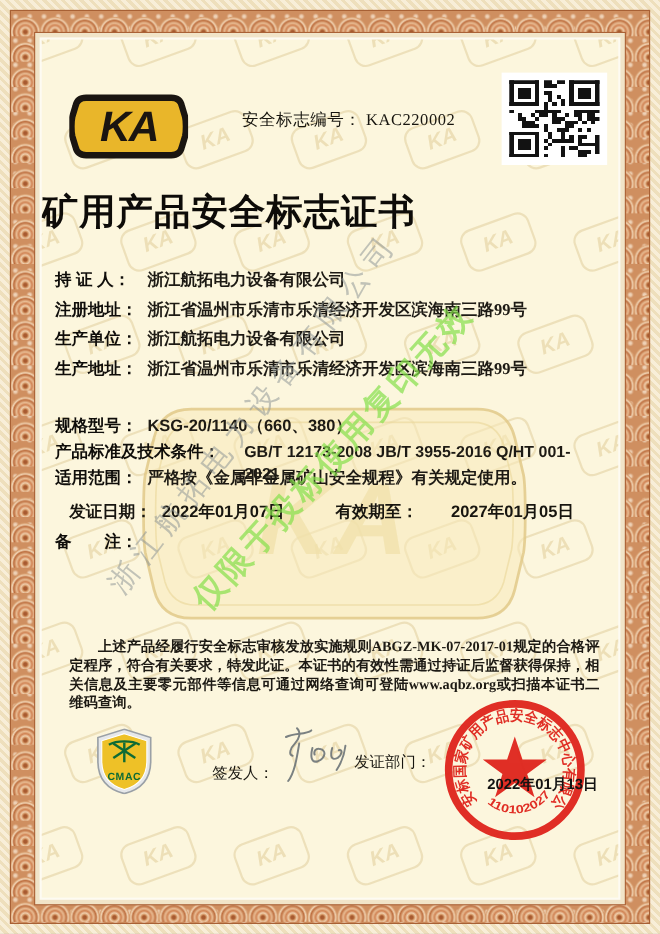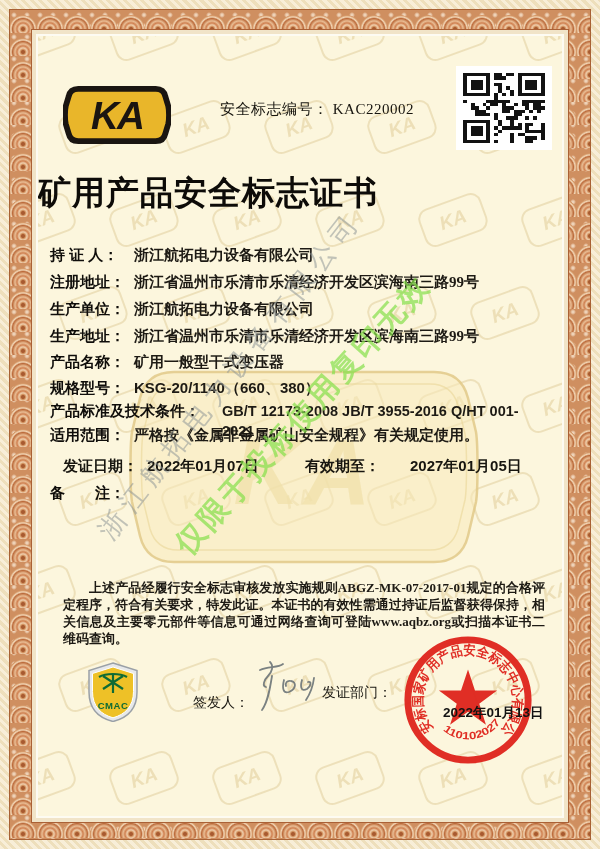--- a/index.html
+++ b/index.html
@@ -390,24 +390,20 @@
         <span class="val">浙江省温州市乐清市乐清经济开发区滨海南三路99号</span>
       </div>
     <div class="row r2">
         <span class="lbl">生产单位：</span>
         <span class="val">浙江航拓电力设备有限公司</span>
       </div>
     <div class="row r3">
         <span class="lbl">生产地址：</span>
         <span class="val">浙江省温州市乐清市乐清经济开发区滨海南三路99号</span>
       </div>
-    <div class="row r4">
-        <span class="lbl">产品名称：</span>
-        <span class="val">矿用一般型干式变压器</span>
-      </div>
     <div class="row r5">
         <span class="lbl">规格型号：</span>
         <span class="val sans">KSG-20/1140（660、380）</span>
       </div>
     <div class="row r6 std">
         <span class="lbl">产品标准及技术条件：</span>
         <span class="val">GB/T 12173-2008 JB/T 3955-2016 Q/HT 001-2021</span>
       </div>
     <div class="row r7">
         <span class="lbl">适用范围：</span>

